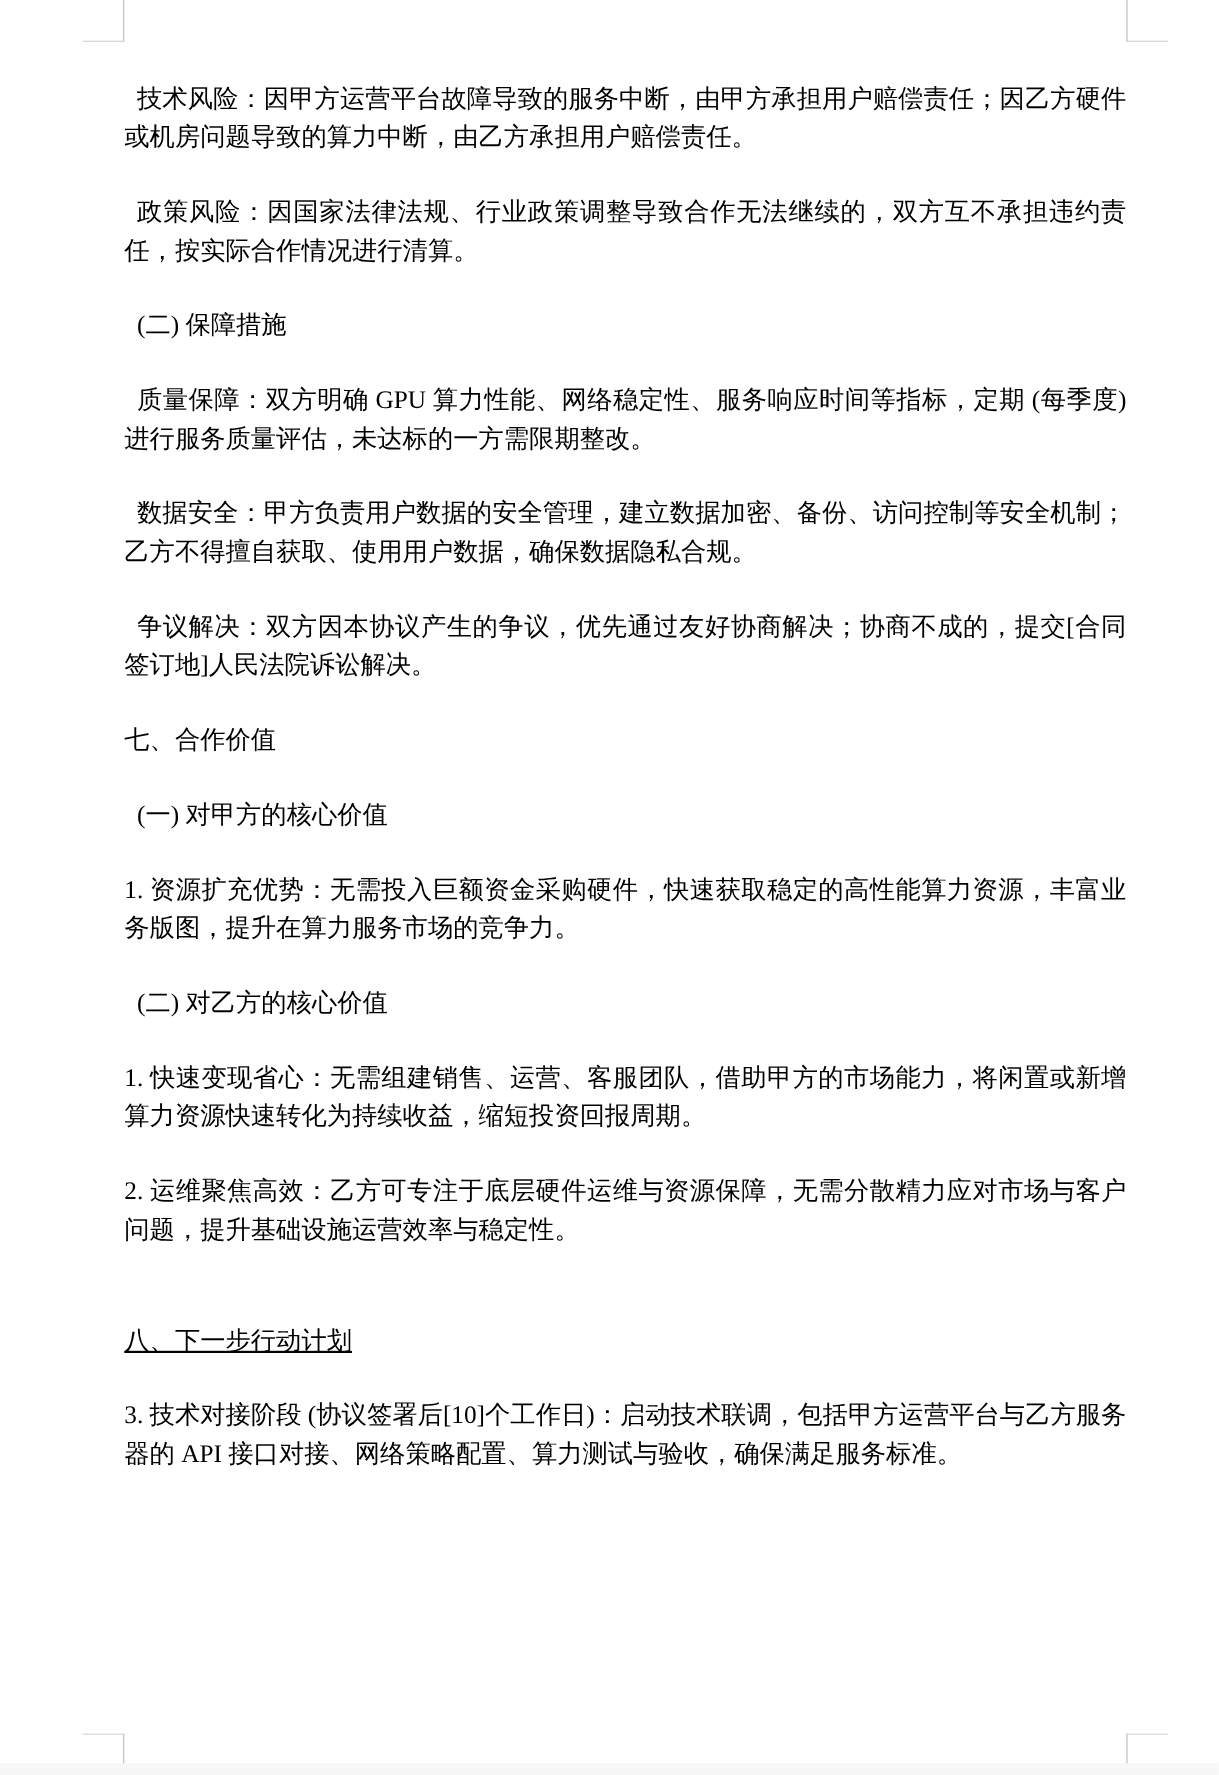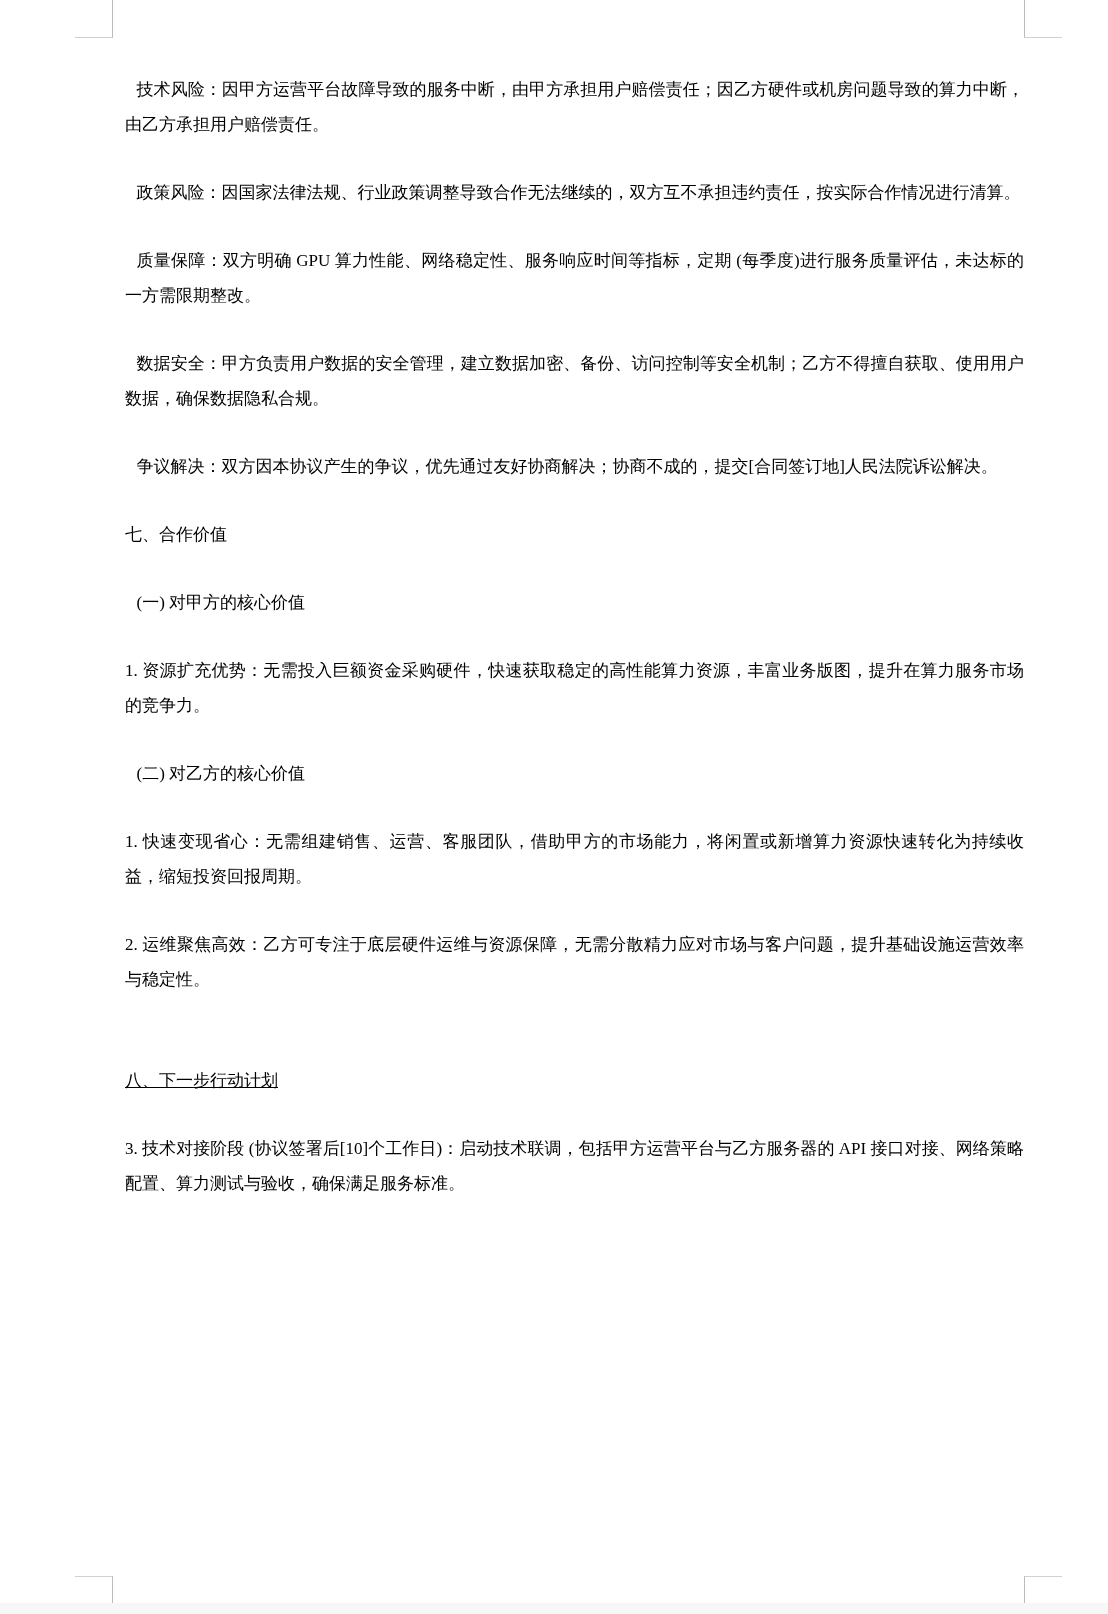--- a/index.html
+++ b/index.html
@@ -32,22 +32,22 @@
 
   .content {
     position: absolute;
     left: 113px;
     top: 0;
     width: 911px;
     text-align: justify;
     text-justify: inter-character;
   }
   .blk {
-    margin: 33px 0 0 12px;
-    font-size: 17px;
+    margin: 33px 0 0 0;
+    font-size: 23px;
     line-height: 35px;
     font-weight: normal;
     word-break: normal;
   }
   .blk.first  { margin-top: 72px; }
   .blk.ind    { text-indent: 11.5px; }
   .blk.gap-xl { margin-top: 66px; text-decoration: underline; }
 
   .page-bottom-edge {
     position: absolute;
@@ -64,20 +64,21 @@
 <div class="page">
 
   <div class="crop tl"></div>
   <div class="crop tr"></div>
   <div class="crop bl"></div>
   <div class="crop br"></div>
 
   <div class="content">
     <p class="blk first ind">技术风险：因甲方运营平台故障导致的服务中断，由甲方承担用户赔偿责任；因乙方硬件或机房问题导致的算力中断，由乙方承担用户赔偿责任。</p>
     <p class="blk ind">政策风险：因国家法律法规、行业政策调整导致合作无法继续的，双方互不承担违约责任，按实际合作情况进行清算。</p>
+    <p class="blk ind">(二) 保障措施</p>
     <p class="blk ind">质量保障：双方明确 GPU 算力性能、网络稳定性、服务响应时间等指标，定期 (每季度)进行服务质量评估，未达标的一方需限期整改。</p>
     <p class="blk ind">数据安全：甲方负责用户数据的安全管理，建立数据加密、备份、访问控制等安全机制；乙方不得擅自获取、使用用户数据，确保数据隐私合规。</p>
     <p class="blk ind">争议解决：双方因本协议产生的争议，优先通过友好协商解决；协商不成的，提交[合同签订地]人民法院诉讼解决。</p>
     <p class="blk">七、合作价值</p>
     <p class="blk ind">(一) 对甲方的核心价值</p>
     <p class="blk">1. 资源扩充优势：无需投入巨额资金采购硬件，快速获取稳定的高性能算力资源，丰富业务版图，提升在算力服务市场的竞争力。</p>
     <p class="blk ind">(二) 对乙方的核心价值</p>
     <p class="blk">1. 快速变现省心：无需组建销售、运营、客服团队，借助甲方的市场能力，将闲置或新增算力资源快速转化为持续收益，缩短投资回报周期。</p>
     <p class="blk">2. 运维聚焦高效：乙方可专注于底层硬件运维与资源保障，无需分散精力应对市场与客户问题，提升基础设施运营效率与稳定性。</p>
     <p class="blk gap-xl">八、下一步行动计划</p>

